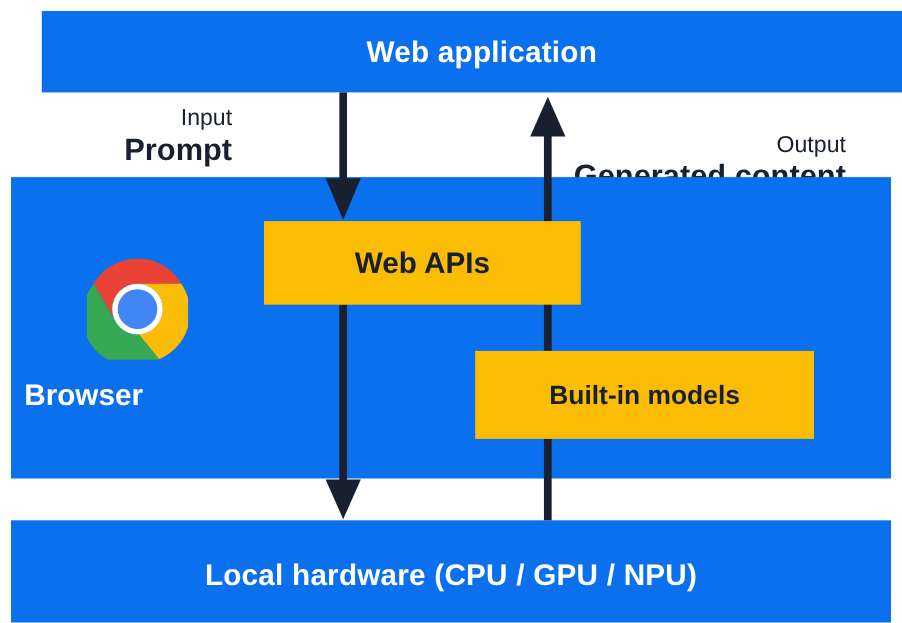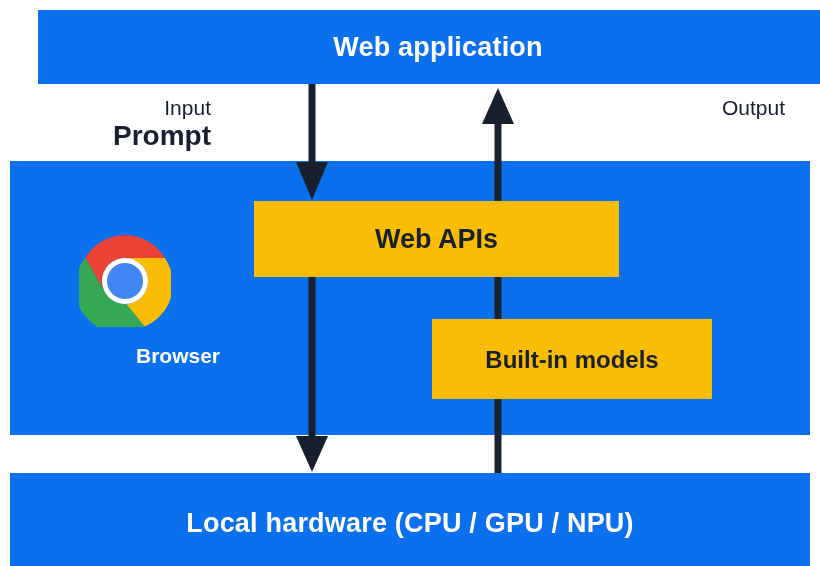--- a/index.html
+++ b/index.html
@@ -30,57 +30,58 @@
   .bar-bottom{top:473px;height:100px;}
   .bar-label{
     color:var(--text-white);font-weight:bold;font-size:27px;letter-spacing:0.2px;
   }
   .flow-note{
     position:absolute;top:96px;color:var(--ink-navy);line-height:24px;
   }
   .flow-note .fn-top{font-size:21px;font-weight:normal;}
   .flow-note .fn-bottom{font-size:28px;font-weight:bold;margin-top:4px;}
   .flow-note-input{left:113px;text-align:right;}
-  .flow-note-output{right:35px;text-align:right;}
+  .flow-note-output{right:51px;text-align:right;margin-top:24px;}
   .arrow-layer{
     position:absolute;left:0;top:0;width:820px;height:566px;
     pointer-events:none;z-index:2;
   }
   .arrow-fill{fill:var(--ink-navy);}
   .ybox{
     position:absolute;background:var(--box-yellow);z-index:3;
     display:flex;align-items:center;justify-content:center;
     color:var(--ink-navy);font-weight:bold;text-align:center;
   }
-  .ybox-webapis{left:254px;top:201px;width:365px;height:76px;font-size:27px;}
-  .ybox-builtin{left:432px;top:319px;width:280px;height:80px;font-size:24px;line-height:33px;}
+  .ybox-webapis{left:240px;top:201px;width:288px;height:76px;font-size:27px;}
+  .ybox-builtin{left:432px;top:319px;width:308px;height:80px;font-size:24px;line-height:33px;}
   .chrome-logo{
     position:absolute;left:79px;top:235px;width:92px;height:92px;z-index:3;
   }
   .browser-label{
-    position:absolute;left:38px;top:344px;width:182px;z-index:3;
-    text-align:right;color:var(--text-white);font-weight:bold;font-size:21px;
+    position:absolute;left:22px;top:344px;width:182px;z-index:3;
+    text-align:left;color:var(--text-white);font-weight:bold;font-size:27px;
   }
 </style>
 </head>
 <body>
 
 <div class="canvas">
 
   <div class="bar bar-top">
     <span class="bar-label">Web application</span>
   </div>
 
   <div class="flow-note flow-note-input">
     <div class="fn-top">Input</div>
     <div class="fn-bottom">Prompt</div>
   </div>
 
   <div class="flow-note flow-note-output">
     <div class="fn-top">Output</div>
+    <div class="fn-bottom">Generated content</div>
   </div>
 
   <div class="bar bar-middle"></div>
 
   <div class="bar bar-bottom">
     <span class="bar-label">Local hardware (CPU / GPU / NPU)</span>
   </div>
 
   <svg class="arrow-layer" viewBox="0 0 820 566" aria-hidden="true">
     <g>

